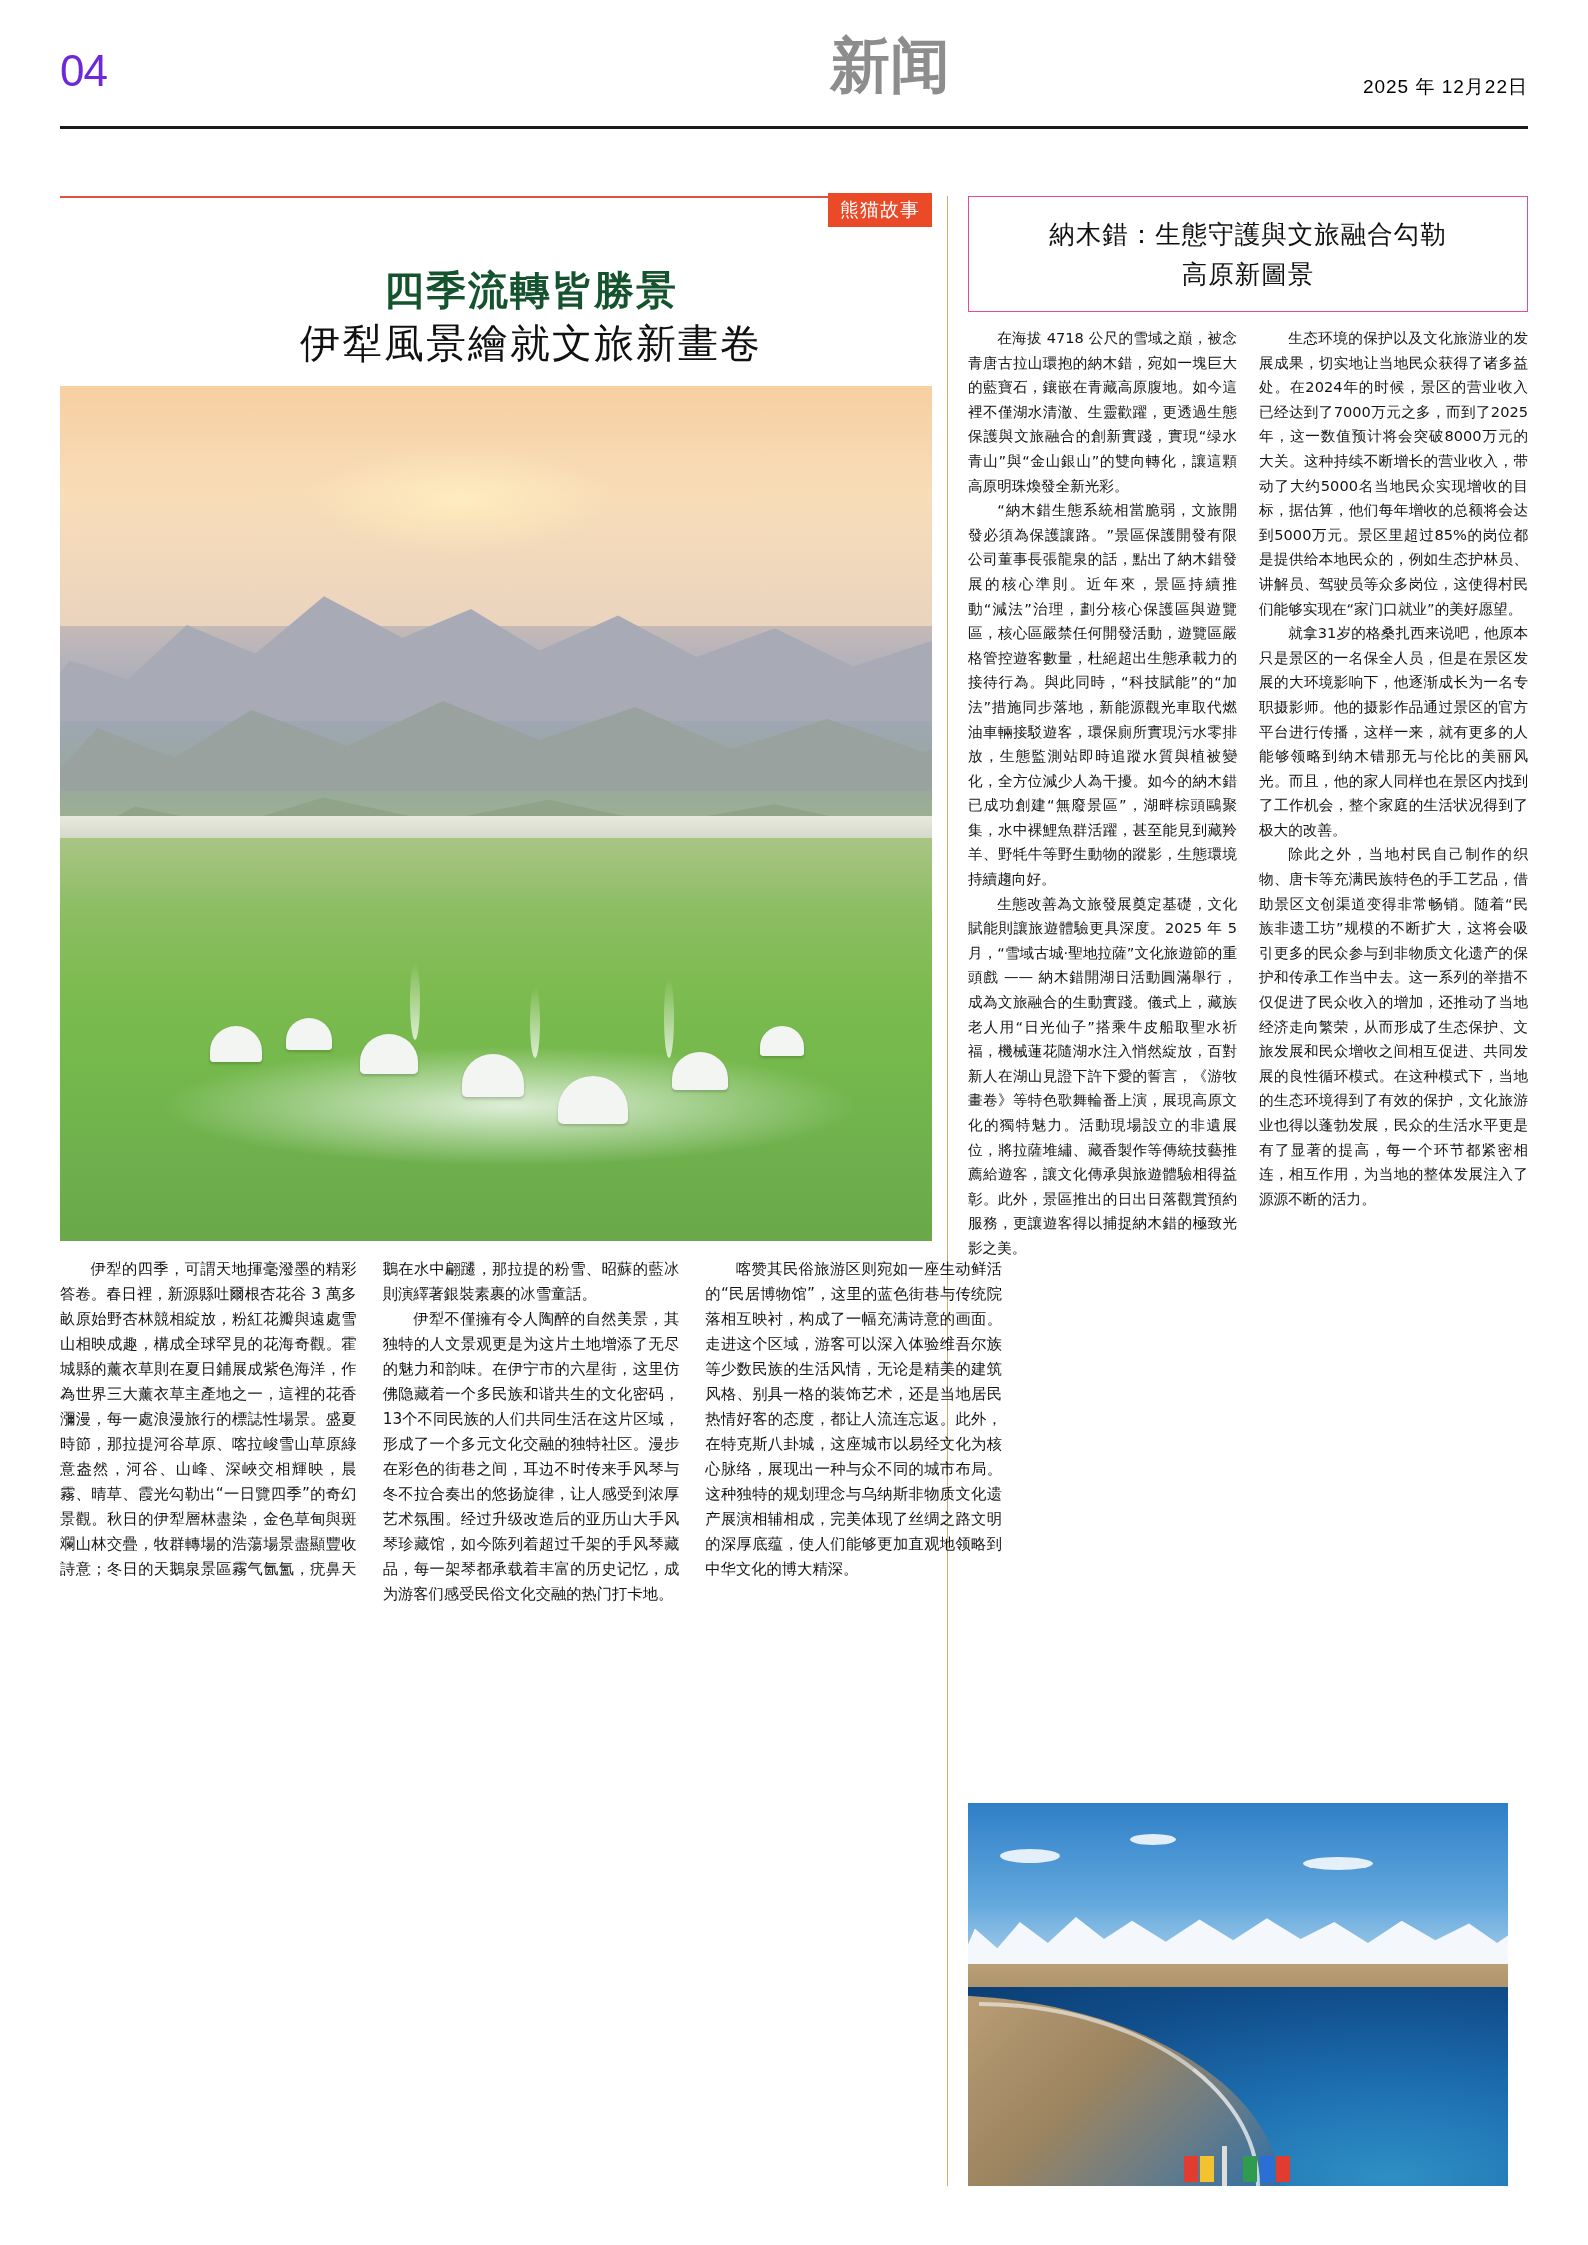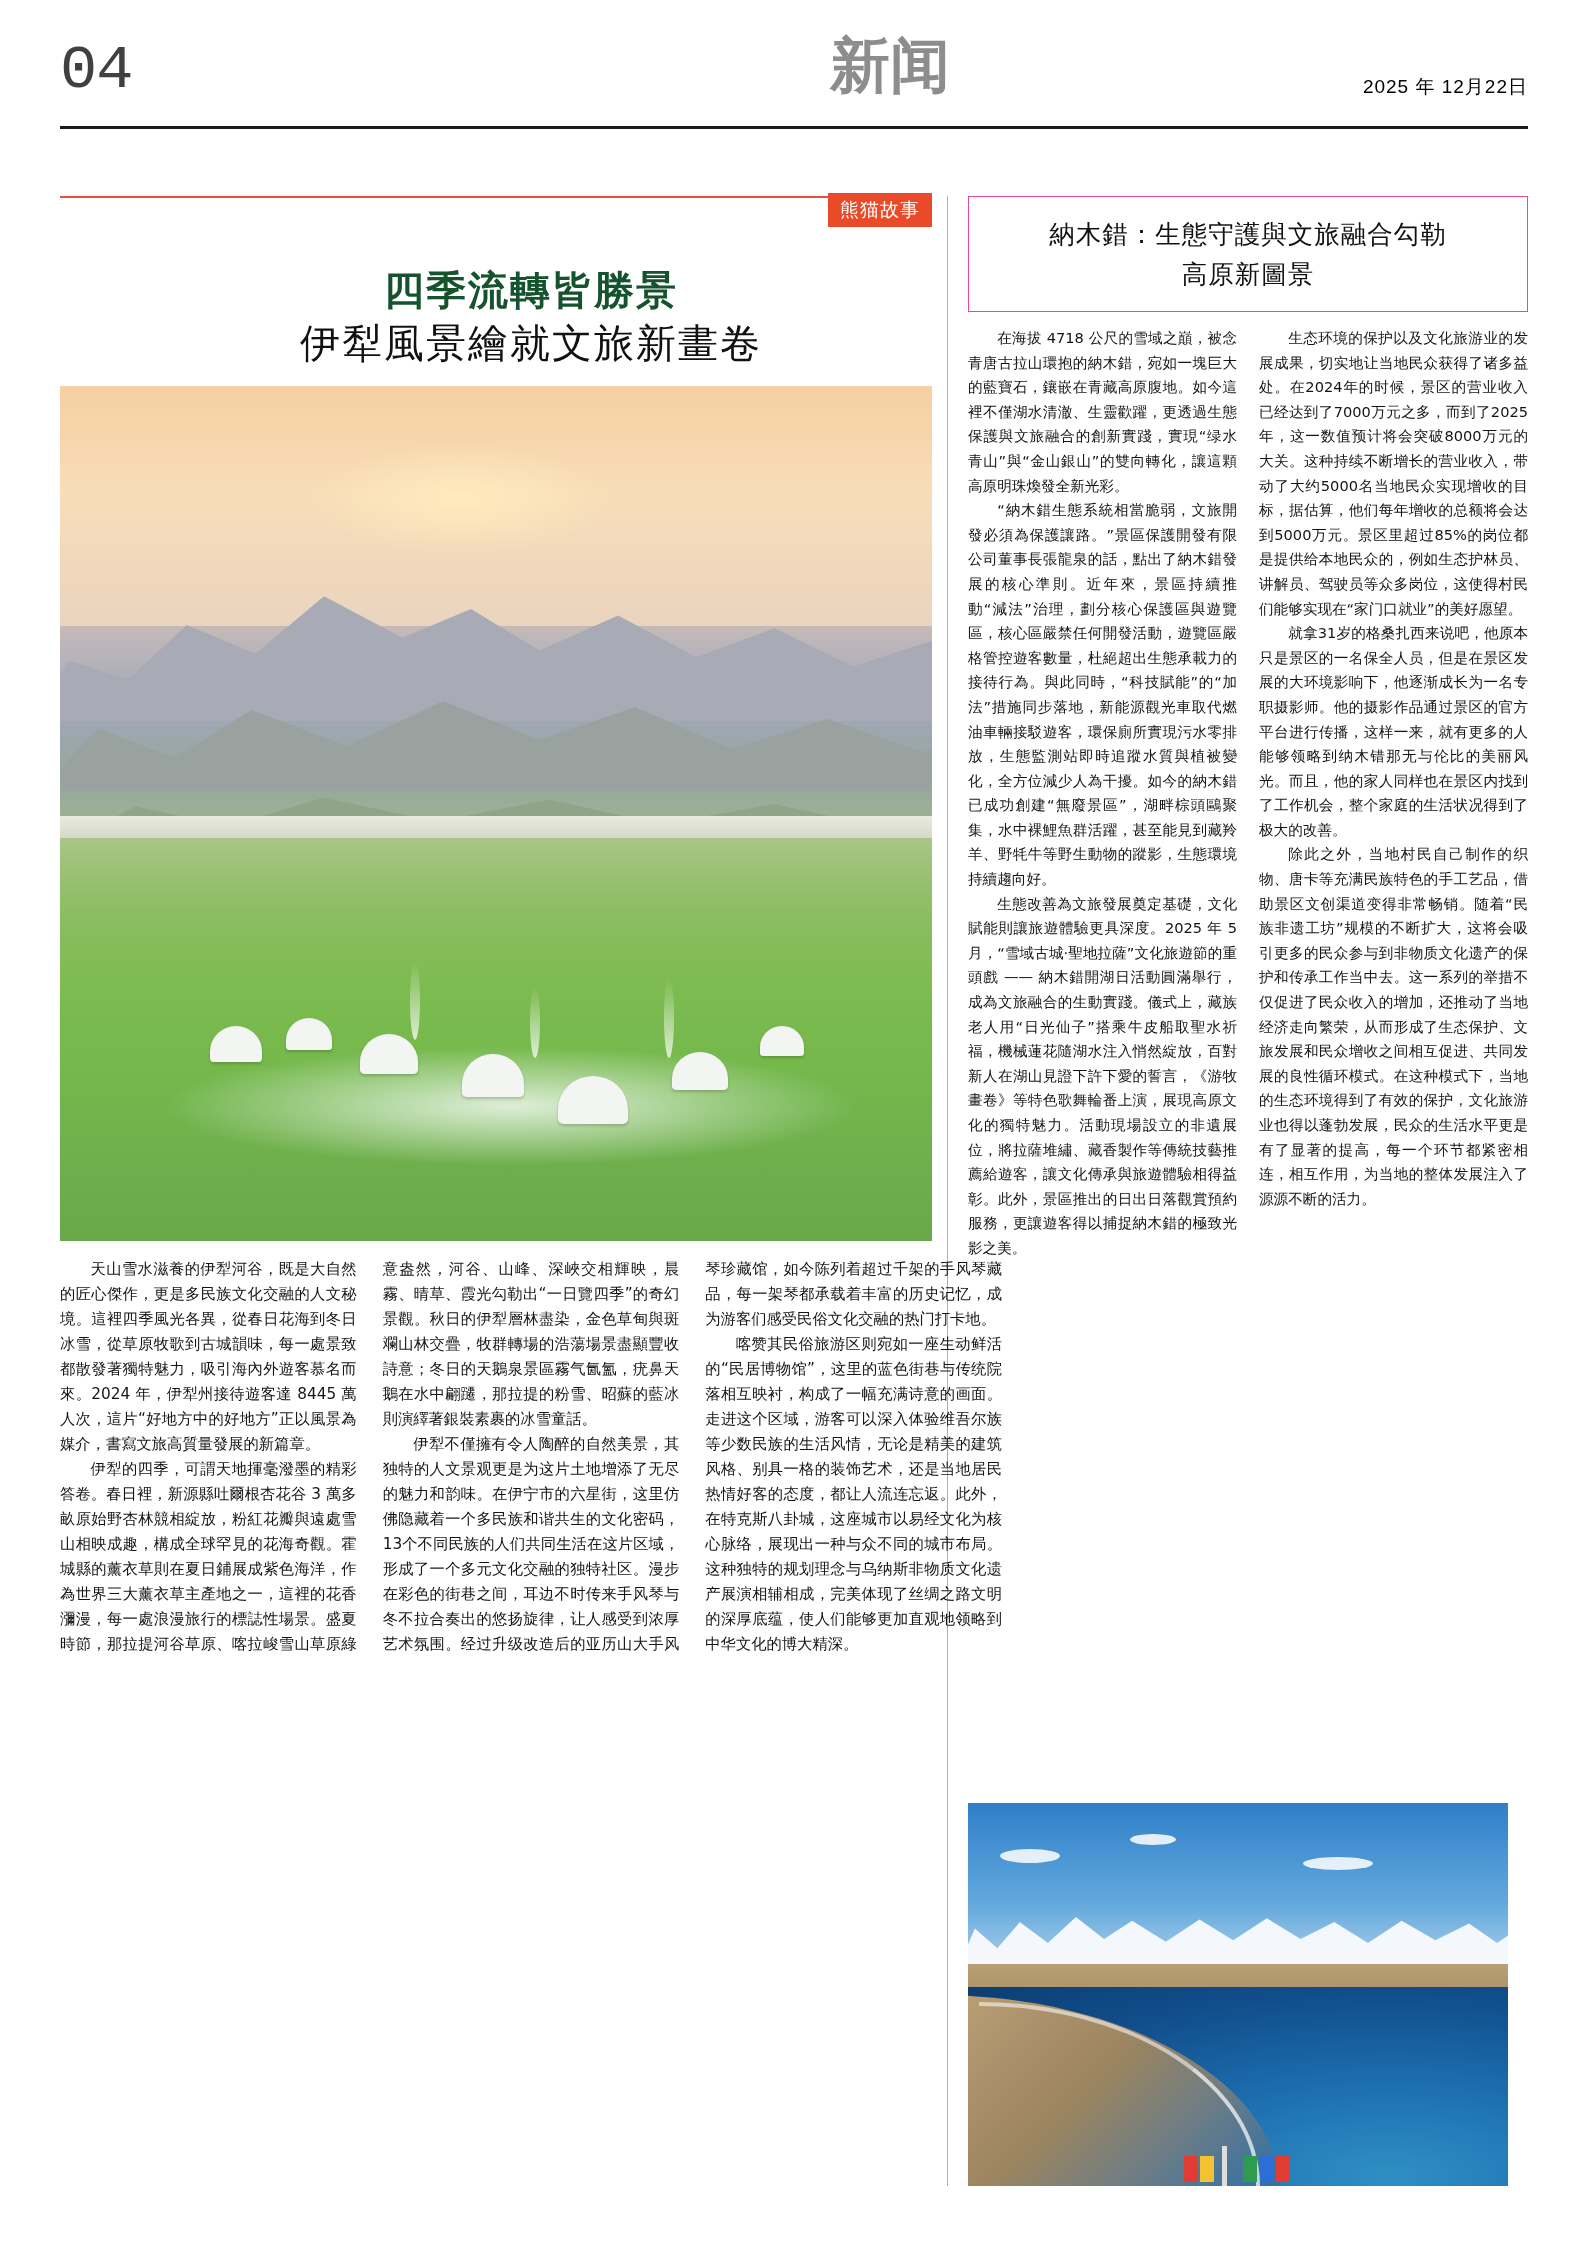--- a/index.html
+++ b/index.html
@@ -15,23 +15,23 @@
     overflow: hidden;
   }
 
   
   #masthead {
     position: absolute;
     left: 60px; top: 44px; width: 1468px; height: 82px;
   }
   #page-number {
     position: absolute; left: 0; top: -4px;
-    font-size: 62px; line-height: 62px;
-    color: #404040;
-    font-family: Liberation Mono, monospace;
+    font-size: 44px; line-height: 62px;
+    color: #6d28d9;
+    font-family: Liberation Sans, sans-serif;
     font-weight: 400;
     letter-spacing: -1px;
   }
   #masthead-section {
     position: absolute; left: 620px; top: -14px;
     width: 420px; text-align: center;
     font-size: 60px; line-height: 70px;
     color: #8d8d8d;
     font-family: "DejaVu Sans", sans-serif;
     font-weight: 700;
@@ -266,21 +266,20 @@
     <div class="yurt" style="left:402px; top:668px; width:62px; height:43px;"></div>
     <div class="yurt" style="left:498px; top:690px; width:70px; height:48px;"></div>
     <div class="yurt" style="left:612px; top:666px; width:56px; height:38px;"></div>
     <div class="yurt" style="left:700px; top:640px; width:44px; height:30px;"></div>
     <div class="smoke" style="left:350px; top:576px; height:78px;"></div>
     <div class="smoke" style="left:470px; top:600px; height:72px;"></div>
     <div class="smoke" style="left:604px; top:592px; height:80px;"></div>
   </div>
 
   <div id="left-body">
-    <p>天山雪水滋養的伊犁河谷，既是大自然的匠心傑作，更是多民族文化交融的人文秘境。這裡四季風光各異，從春日花海到冬日冰雪，從草原牧歌到古城韻味，每一處景致都散發著獨特魅力，吸引海內外遊客慕名而來。2024 年，伊犁州接待遊客達 8445 萬人次，這片“好地方中的好地方”正以風景為媒介，書寫文旅高質量發展的新篇章。</p>
     <p>伊犁的四季，可謂天地揮毫潑墨的精彩答卷。春日裡，新源縣吐爾根杏花谷 3 萬多畝原始野杏林競相綻放，粉紅花瓣與遠處雪山相映成趣，構成全球罕見的花海奇觀。霍城縣的薰衣草則在夏日鋪展成紫色海洋，作為世界三大薰衣草主產地之一，這裡的花香瀰漫，每一處浪漫旅行的標誌性場景。盛夏時節，那拉提河谷草原、喀拉峻雪山草原綠意盎然，河谷、山峰、深峽交相輝映，晨霧、晴草、霞光勾勒出“一日覽四季”的奇幻景觀。秋日的伊犁層林盡染，金色草甸與斑斕山林交疊，牧群轉場的浩蕩場景盡顯豐收詩意；冬日的天鵝泉景區霧气氤氳，疣鼻天鵝在水中翩躚，那拉提的粉雪、昭蘇的藍冰則演繹著銀裝素裹的冰雪童話。</p>
     <p>伊犁不僅擁有令人陶醉的自然美景，其独特的人文景观更是为这片土地增添了无尽的魅力和韵味。在伊宁市的六星街，这里仿佛隐藏着一个多民族和谐共生的文化密码，13个不同民族的人们共同生活在这片区域，形成了一个多元文化交融的独特社区。漫步在彩色的街巷之间，耳边不时传来手风琴与冬不拉合奏出的悠扬旋律，让人感受到浓厚艺术氛围。经过升级改造后的亚历山大手风琴珍藏馆，如今陈列着超过千架的手风琴藏品，每一架琴都承载着丰富的历史记忆，成为游客们感受民俗文化交融的热门打卡地。</p>
     <p>喀赞其民俗旅游区则宛如一座生动鲜活的“民居博物馆”，这里的蓝色街巷与传统院落相互映衬，构成了一幅充满诗意的画面。走进这个区域，游客可以深入体验维吾尔族等少数民族的生活风情，无论是精美的建筑风格、别具一格的装饰艺术，还是当地居民热情好客的态度，都让人流连忘返。此外，在特克斯八卦城，这座城市以易经文化为核心脉络，展现出一种与众不同的城市布局。这种独特的规划理念与乌纳斯非物质文化遗产展演相辅相成，完美体现了丝绸之路文明的深厚底蕴，使人们能够更加直观地领略到中华文化的博大精深。</p>
   </div>
 </div>
 
 <div id="right-article">
   <div id="right-headline-box">
     <span class="rh">納木錯：生態守護與文旅融合勾勒</span>
     <span class="rh">高原新圖景</span>

